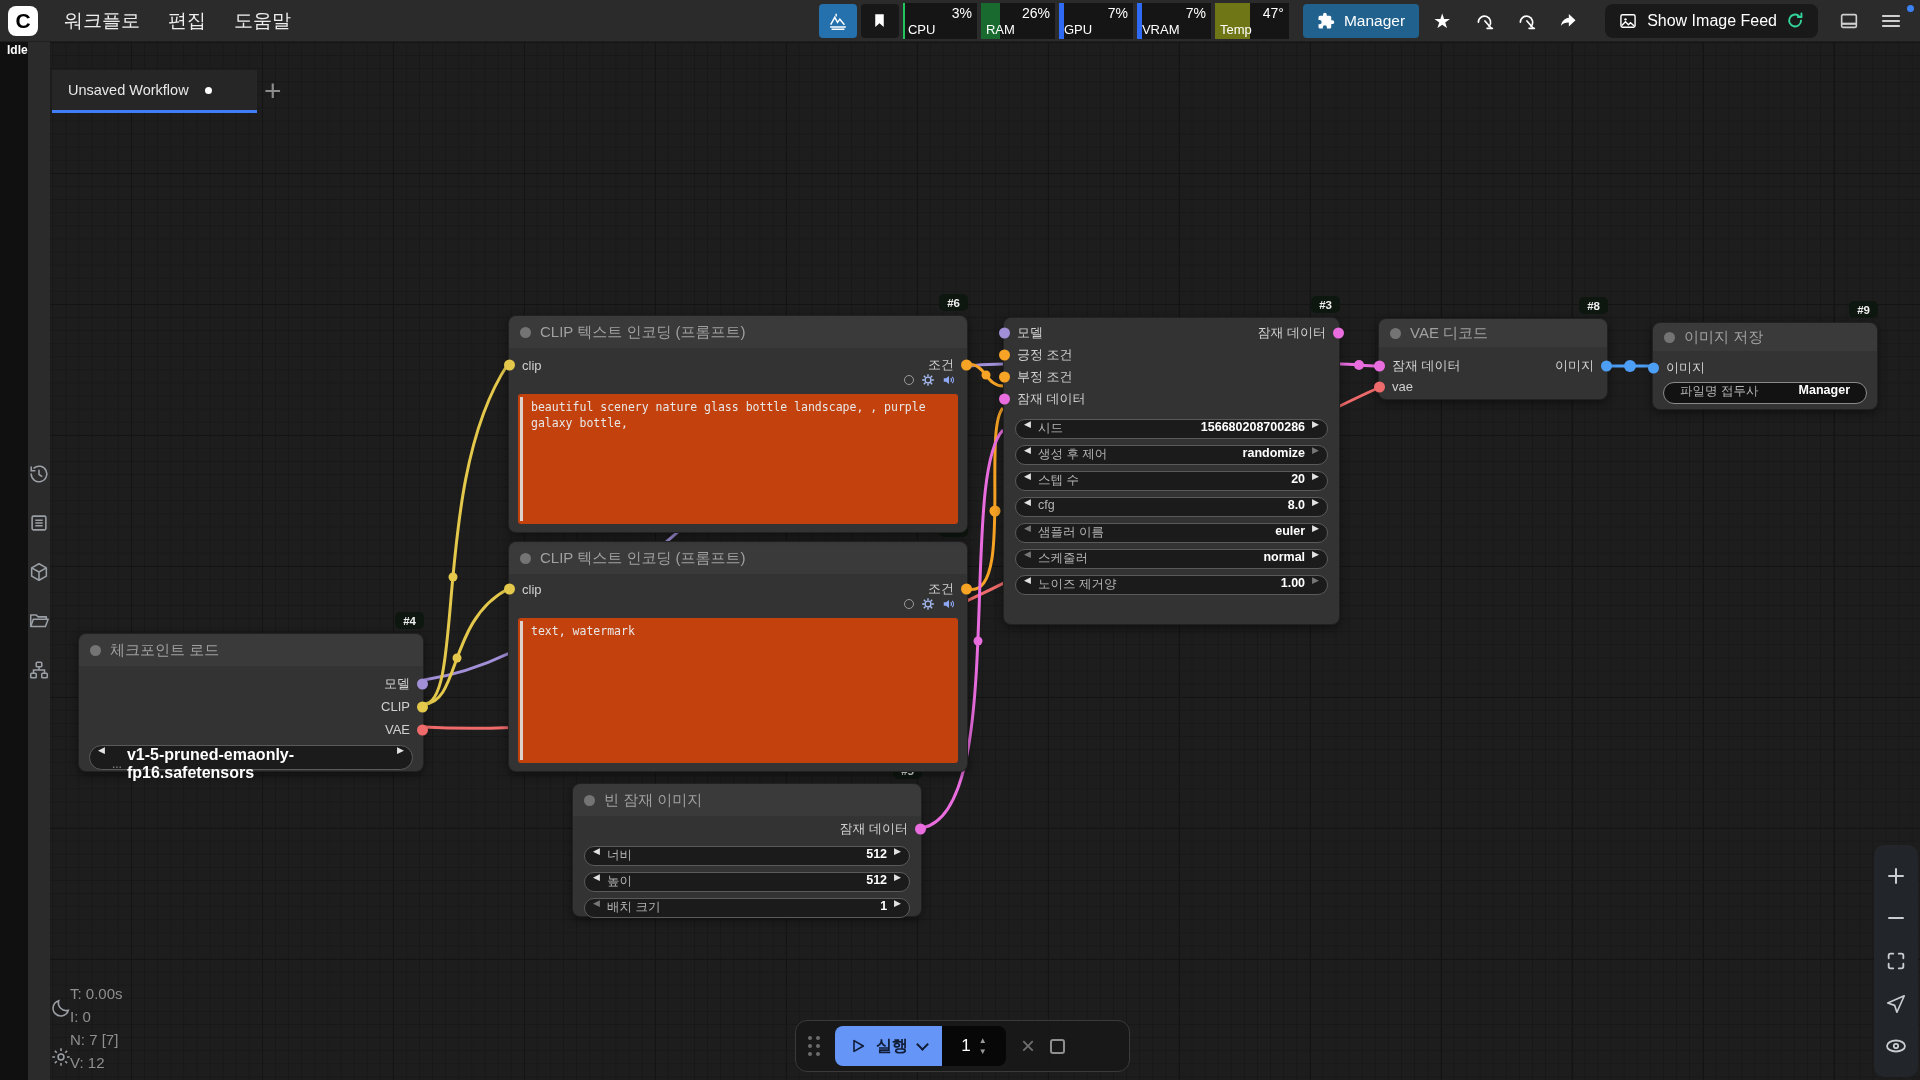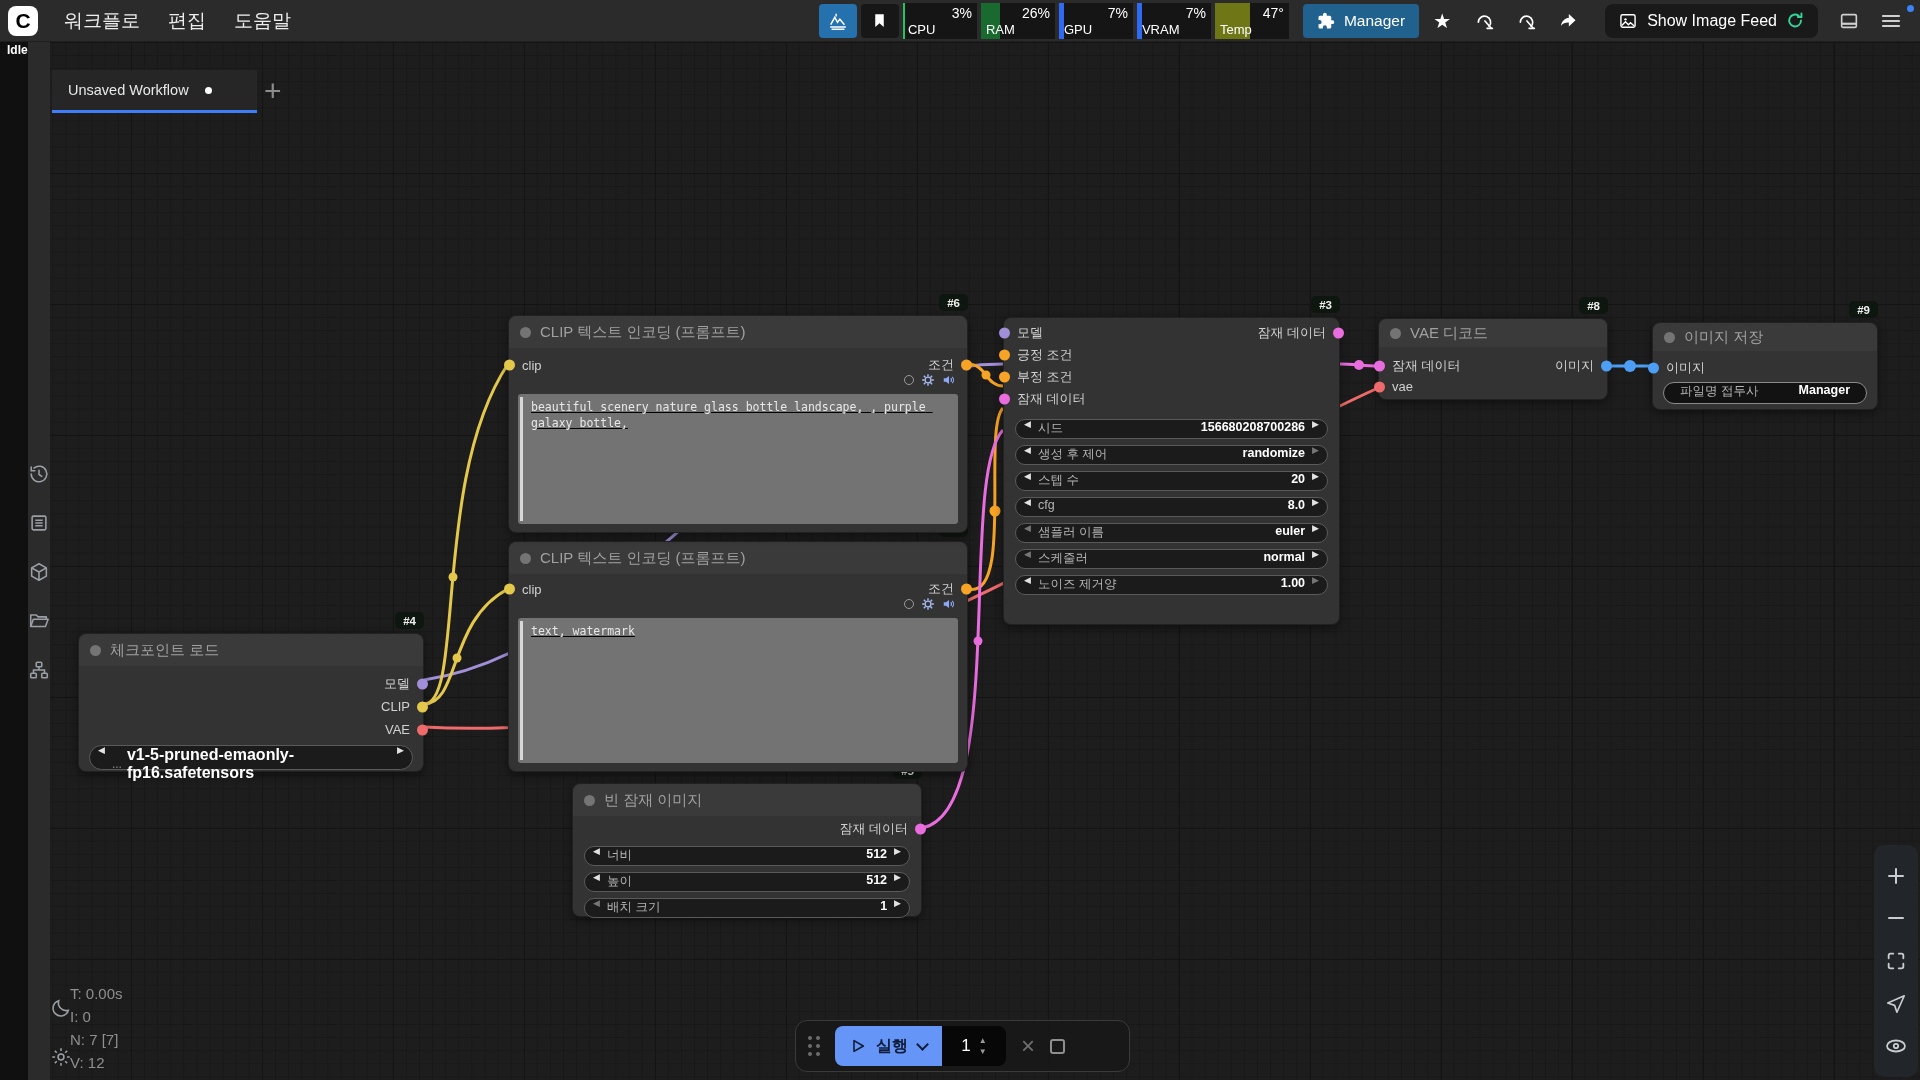--- a/index.html
+++ b/index.html
@@ -73,21 +73,21 @@
   .warr.dim { color:#767676; }
   .wlabel { color:#b4b4b4; font-size:12.5px; white-space:nowrap; }
   .wvalue { margin-left:auto; color:#fff; font-size:12.5px; font-weight:bold; white-space:nowrap; }
   .widget.file { height:25px; border-radius:13px; margin:4px 10px 0; }
   .wcenter { flex:1; display:flex; justify-content:center; gap:5px; align-items:center; }
   .wprefix { color:#8d8d8d; font-size:12px; }
   .wfile { color:#fff; font-size:16px; font-weight:bold; }
   .widget.save { height:22px; border-color:#8a8a8a; background:#121212; margin:4px 10px 0; padding:0 16px; }
   .wicons { position:absolute; right:11px; display:flex; gap:7px; align-items:center; height:14px; }
   .wi-circle { width:10px; height:10px; border:1.5px solid #9a9a9a; border-radius:50%; }
-  .ta { position:absolute; left:9px; right:9px; background:#737373; border-radius:3px; overflow:hidden;text-decoration:underline; }
+  .ta { position:absolute; left:9px; right:9px; background:#c2410c; border-radius:3px; overflow:hidden; }
   .ta-grip { position:absolute; left:2px; top:3px; bottom:3px; width:3px; background:#e2e2e2; opacity:.9; }
   .ta-text { padding:5px 8px 4px 13px; color:#e8e8e8; font:11.5px/1.4 "DejaVu Sans Mono",monospace; white-space:pre-wrap; }
 
   
   .stats { position:absolute; left:70px; top:982px; color:#8f8f8f; font-size:15px; line-height:23px; z-index:2; }
   .runbar { position:absolute; left:795px; top:1020px; width:335px; height:52px; background:rgba(24,24,24,.96);
     border:1px solid #3a3a3a; border-radius:12px; display:flex; align-items:center; gap:15px; padding:0 12px; z-index:10; }
   .drag-handle { display:grid; grid-template-columns:4px 4px; gap:4px; }
   .drag-handle span { width:4px; height:4px; border-radius:50%; background:#6d6d6d; }
   .run-group { display:flex; height:40px; }

